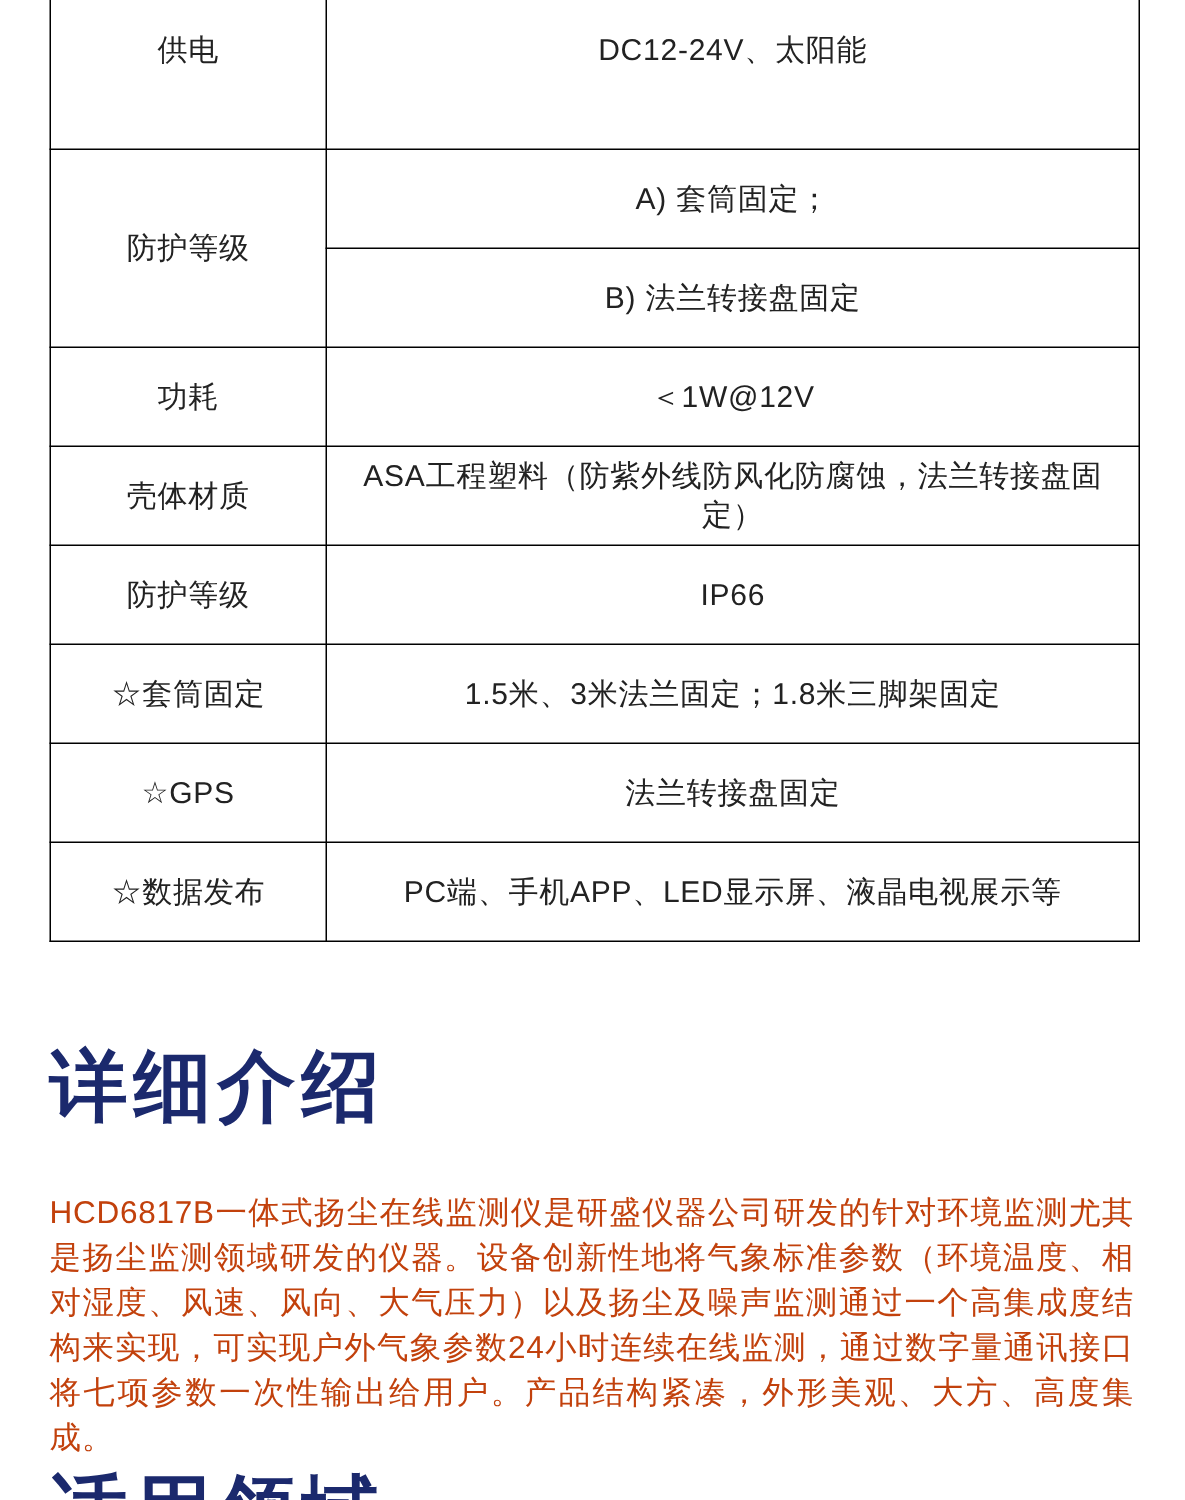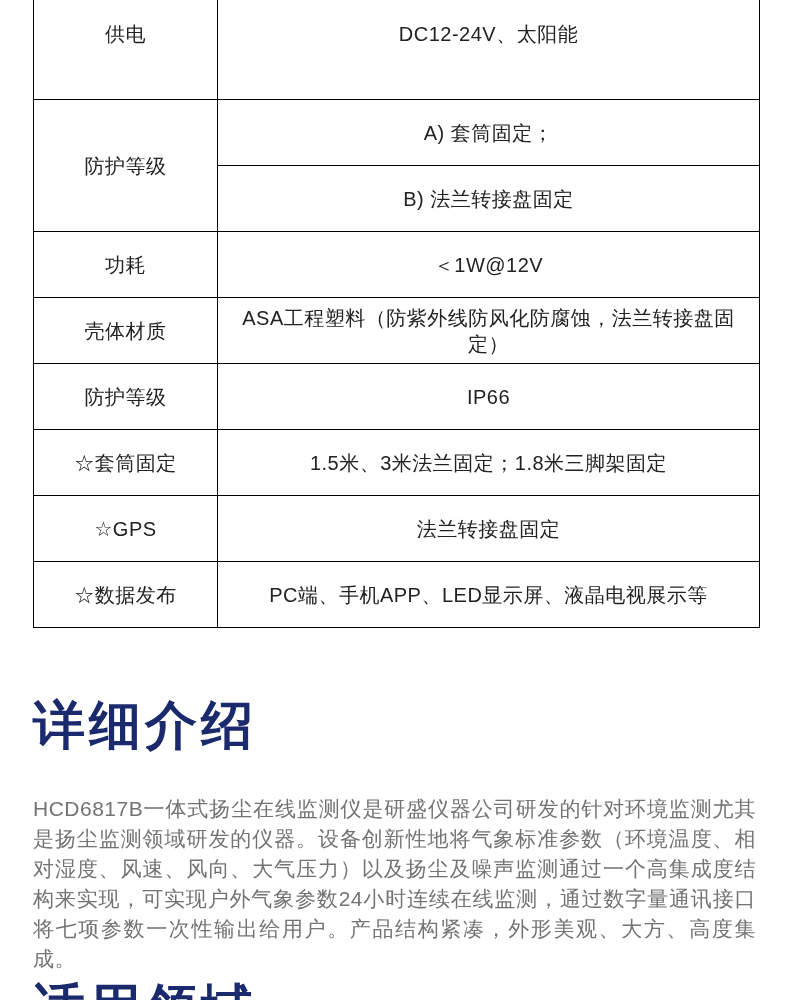--- a/index.html
+++ b/index.html
@@ -54,21 +54,21 @@
   #heading-next  { top: 978px; }
   .intro-paragraph {
     position: absolute;
     left: 33px;
     top: 794px;
     width: 723px;
     margin: 0;
     font-size: 21px;
     line-height: 30px;
     text-align: justify;
-    color: #737373;
+    color: #c2410c;
     letter-spacing: 0.5px;
   }
 </style>
 </head>
 <body>
 
 <div class="page">
 
   <table class="spec">
     <colgroup>

